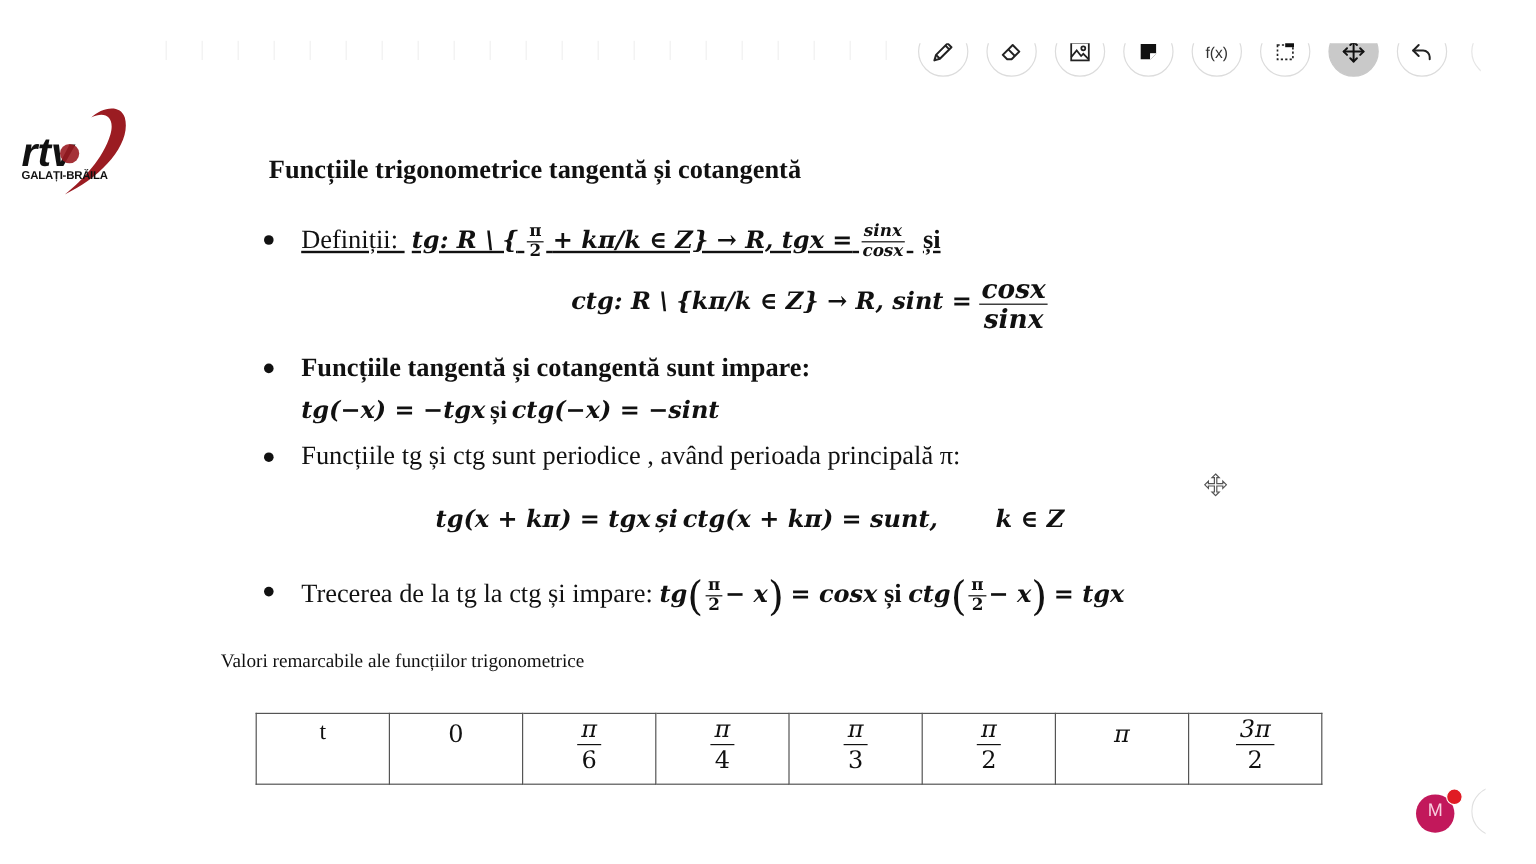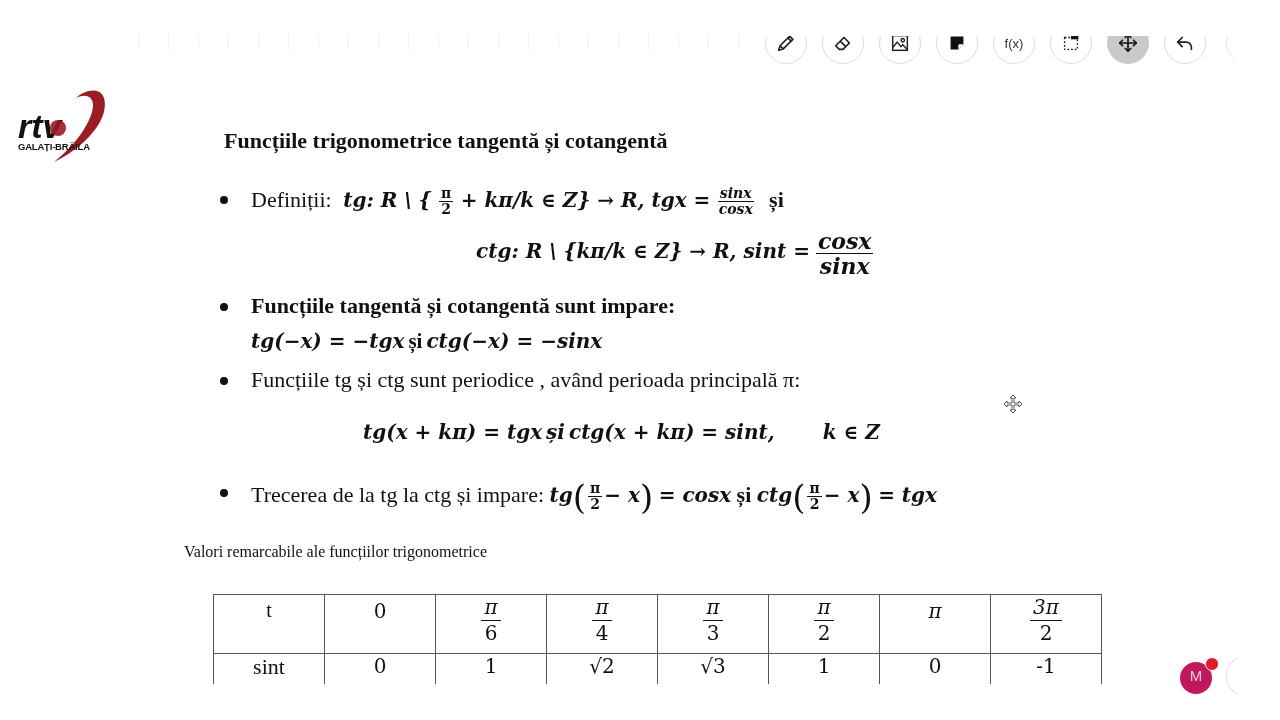--- a/index.html
+++ b/index.html
@@ -144,21 +144,21 @@
 
 <svg class="logo" viewBox="0 0 96 78">
   <path d="M40 74 C70 60 96 32 90 10 C86 -2 70 2 62 10 C74 4 82 10 78 24 C72 44 55 62 40 74 Z" fill="#9b1c22"></path>
   <text x="4" y="50" font-family="Liberation Sans, sans-serif" font-size="34" font-weight="bold" font-style="italic" fill="#111">rtv</text>
   <circle cx="44" cy="40" r="8" fill="#9b1c22" opacity="0.9"></circle>
 </svg>
 <div class="logo-label">GALAȚI-BRĂILA</div>
 
 <div class="h1">Funcțiile trigonometrice tangentă și cotangentă</div>
 
-<div class="bullet line" style="left:251px; top:186px;">
+<div class="bullet line" style="left:251px; top:186px;text-decoration:underline;">
   <span class="dot"></span>
   <span>Definiții:</span>
   <span class="m" style="margin-left:6px">tg: R \ {</span>
   <span class="frac mu small">
     <span class="num">π</span>
     <span class="den">2</span>
   </span>
   <span class="m">+ kπ/k ∈ Z} → R, tgx =</span>
   <span class="frac m small">
     <span class="num">sinx</span>
@@ -174,31 +174,31 @@
   </span>
 </div>
 
 <div class="bullet line" style="left:251px; top:293px;font-weight:bold;">
   <span class="dot"></span>
   <span>Funcțiile tangentă și cotangentă sunt impare:</span>
 </div>
 <div class="line" style="left:251px; top:329px;">
   <span class="m">tg(−x) = −tgx</span>
   <span style="font-weight:bold; font-size:21px;">și</span>
-  <span class="m">ctg(−x) = −sinx</span>
+  <span class="m">ctg(−x) = −sint</span>
 </div>
 
 <div class="bullet line" style="left:251px; top:367px;">
   <span class="dot"></span>
   <span>Funcțiile tg și ctg sunt periodice , având perioada principală π:</span>
 </div>
 <div class="line" style="left:363px; top:420px;">
   <span class="m">tg(x + kπ) = tgx</span>
   <span class="m">și</span>
-  <span class="m">ctg(x + kπ) = sint,</span>
+  <span class="m">ctg(x + kπ) = sunt,</span>
   <span class="m" style="margin-left:44px">k ∈ Z</span>
 </div>
 
 <div class="bullet line" style="left:251px; top:477px;">
   <span class="dot" style="top:12px"></span>
   <span>Trecerea de la tg la ctg și impare:</span>
   <span class="m">tg</span><span class="mu" style="font-size:34px; font-weight:normal; vertical-align:middle;">(</span><span class="frac mu small">
       <span class="num">π</span>
       <span class="den">2</span>
     </span><span class="m">− x</span><span class="mu" style="font-size:34px; font-weight:normal; vertical-align:middle;">)</span>
@@ -233,30 +233,20 @@
     <td><span class="tf">
             <span class="n">π</span>
             <span class="d">2</span>
           </span></td>
     <td><span style="display:inline-block; margin-top:4px; font-style:italic">π</span></td>
     <td><span class="tf">
             <span class="n">3π</span>
             <span class="d">2</span>
           </span></td>
   </tr>
-  <tr class="row">
-    <td><span style="font-family:'Liberation Serif',serif; font-size:22px">sint</span></td>
-    <td>0</td>
-    <td>1</td>
-    <td>√2</td>
-    <td>√3</td>
-    <td>1</td>
-    <td>0</td>
-    <td>-1</td>
-  </tr>
 </tbody>
   </table>
 <div class="cover-bottom"></div>
 
 <svg class="move-cursor" viewBox="0 0 20 20" fill="#fff" stroke="#555" stroke-width="1">
   <path d="M10 1l3 3h-2v5h5V7l3 3-3 3v-2h-5v5h2l-3 3-3-3h2v-5H4v2l-3-3 3-3v2h5V4H7z"></path>
 </svg>
 
 <div class="avatar">M</div>
 <div class="avatar-dot"></div>

